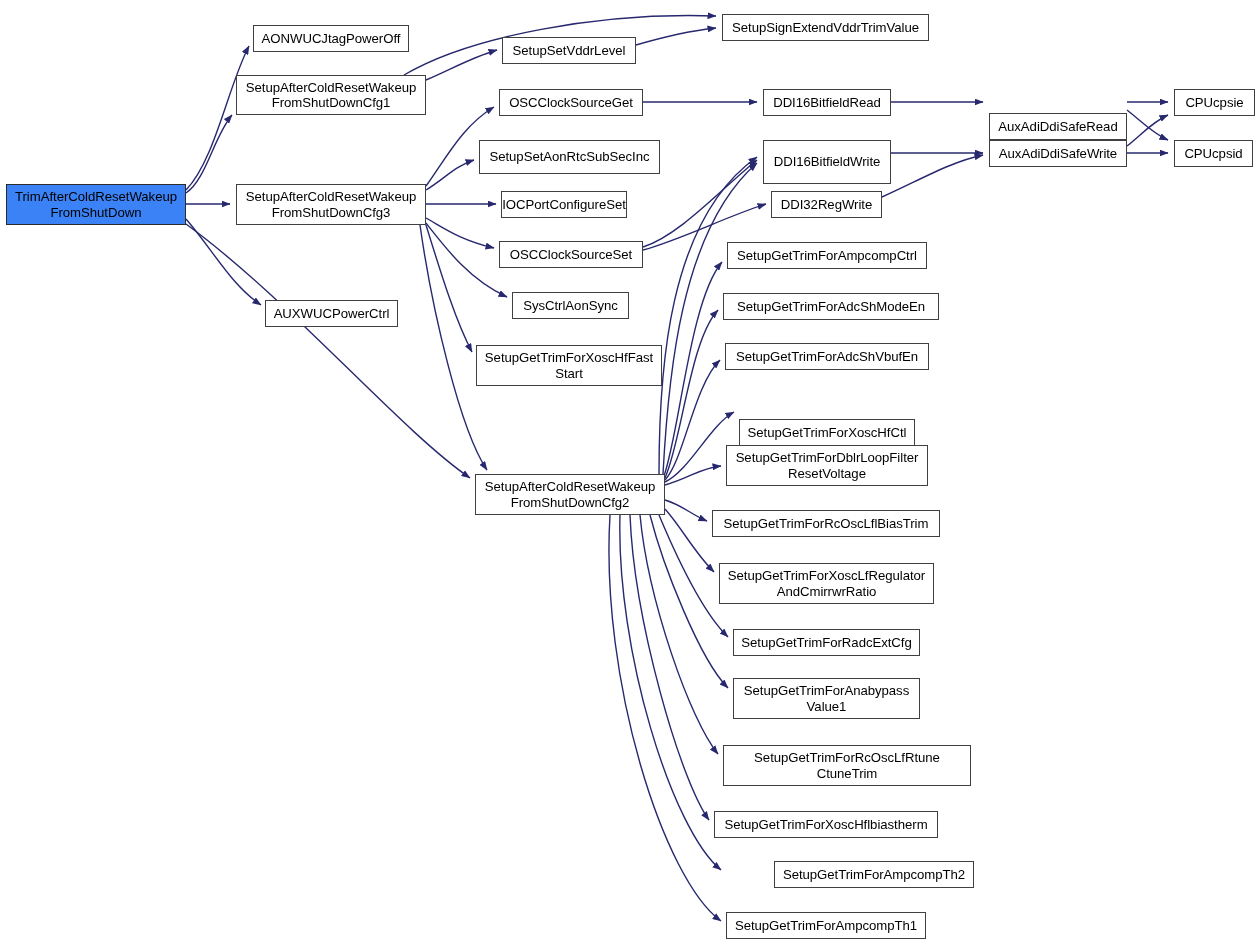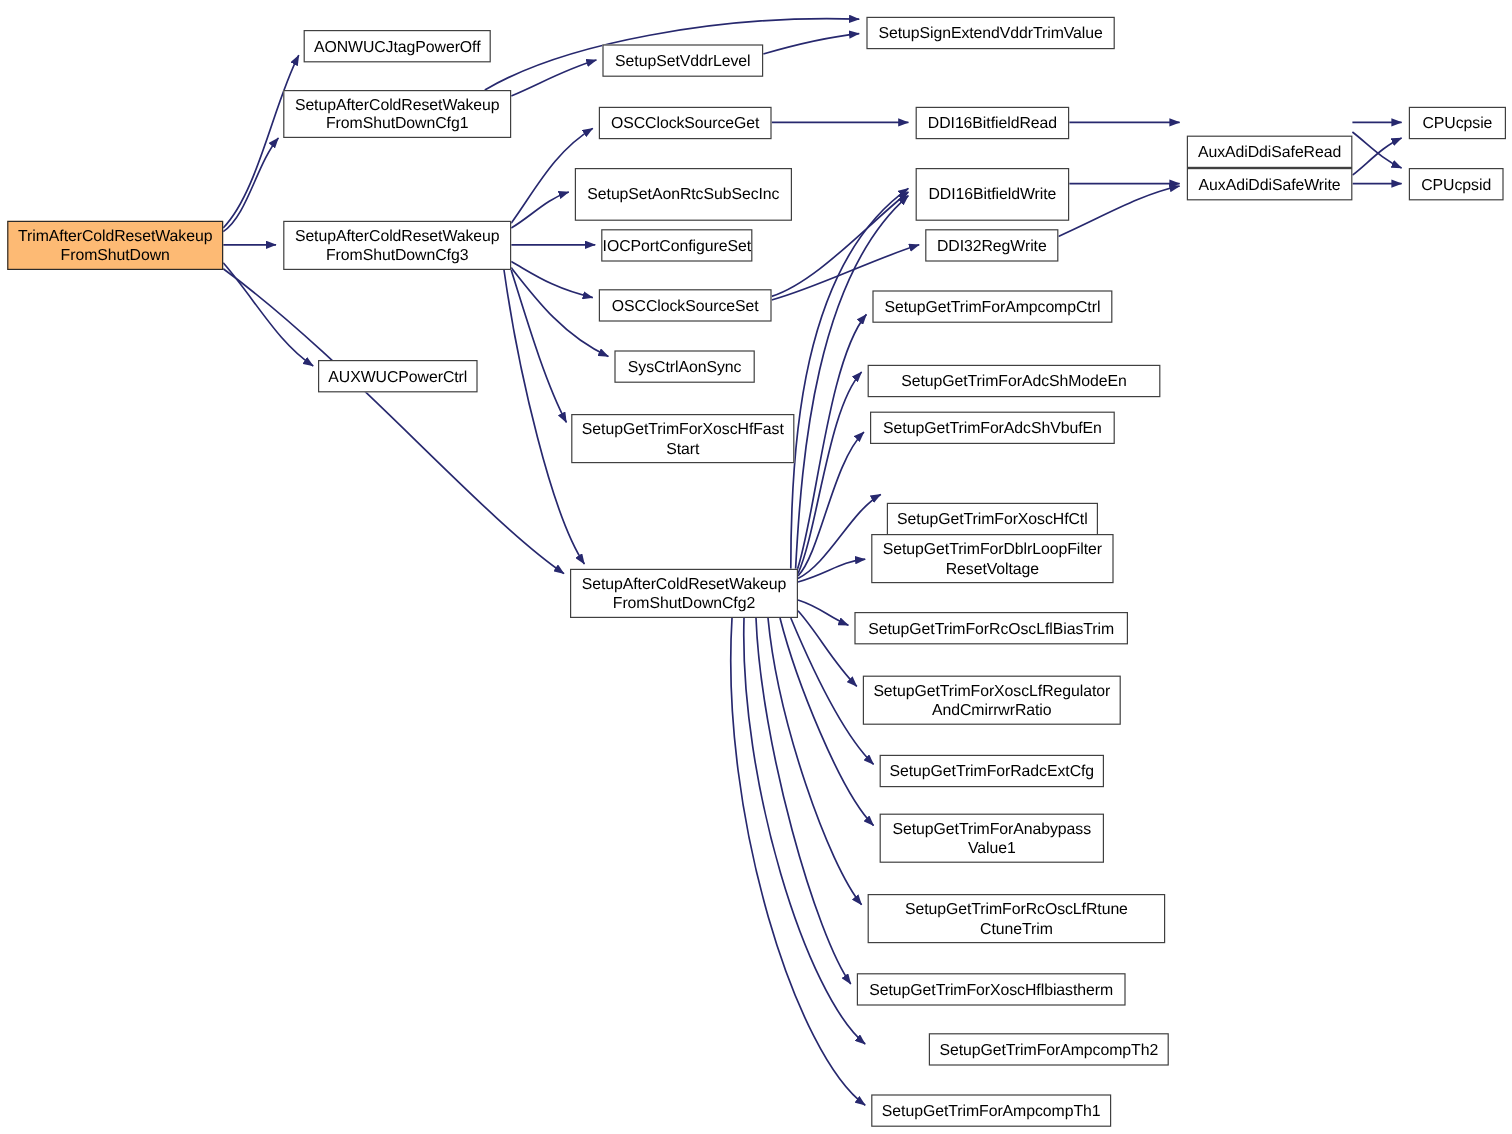--- a/index.html
+++ b/index.html
@@ -33,21 +33,21 @@
     align-items: center;
     justify-content: center;
     text-align: center;
     font-size: 13.2px;
     line-height: 15.5px;
     letter-spacing: -0.05px;
     white-space: pre-line;
     z-index: 2;
   }
   .node.root {
-    background: #fdba74;
+    background: #3b82f6;
     border-color: #2b2b2b;
   }
 </style>
 </head>
 <body>
 
 <div id="canvas">
 
   <svg id="edge-layer" viewBox="0 0 1260 945" xmlns="http://www.w3.org/2000/svg">
     <defs>
@@ -103,34 +103,34 @@
       <div class="node root" style="left: 6px; top: 184px; width: 180px; height: 41px;">TrimAfterColdResetWakeup
 FromShutDown</div>
       <div class="node" style="left: 253px; top: 25px; width: 156px; height: 27px;">AONWUCJtagPowerOff</div>
       <div class="node" style="left: 236px; top: 75px; width: 190px; height: 40px;">SetupAfterColdResetWakeup
 FromShutDownCfg1</div>
       <div class="node" style="left: 236px; top: 184px; width: 190px; height: 41px;">SetupAfterColdResetWakeup
 FromShutDownCfg3</div>
       <div class="node" style="left: 265px; top: 300px; width: 133px; height: 27px;">AUXWUCPowerCtrl</div>
       <div class="node" style="left: 502px; top: 37px; width: 134px; height: 27px;">SetupSetVddrLevel</div>
       <div class="node" style="left: 499px; top: 89px; width: 144px; height: 27px;">OSCClockSourceGet</div>
-      <div class="node" style="left: 479px; top: 140px; width: 181px; height: 44px;">SetupSetAonRtcSubSecInc</div>
+      <div class="node" style="left: 479px; top: 140px; width: 181px; height: 34px;">SetupSetAonRtcSubSecInc</div>
       <div class="node" style="left: 501px; top: 191px; width: 126px; height: 27px;">IOCPortConfigureSet</div>
       <div class="node" style="left: 499px; top: 241px; width: 144px; height: 27px;">OSCClockSourceSet</div>
       <div class="node" style="left: 512px; top: 292px; width: 117px; height: 27px;">SysCtrlAonSync</div>
       <div class="node" style="left: 476px; top: 345px; width: 186px; height: 41px;">SetupGetTrimForXoscHfFast
 Start</div>
       <div class="node" style="left: 475px; top: 474px; width: 190px; height: 41px;">SetupAfterColdResetWakeup
 FromShutDownCfg2</div>
       <div class="node" style="left: 722px; top: 14px; width: 207px; height: 27px;">SetupSignExtendVddrTrimValue</div>
       <div class="node" style="left: 763px; top: 89px; width: 128px; height: 27px;">DDI16BitfieldRead</div>
       <div class="node" style="left: 763px; top: 140px; width: 128px; height: 44px;">DDI16BitfieldWrite</div>
       <div class="node" style="left: 771px; top: 191px; width: 111px; height: 27px;">DDI32RegWrite</div>
       <div class="node" style="left: 727px; top: 242px; width: 200px; height: 27px;">SetupGetTrimForAmpcompCtrl</div>
-      <div class="node" style="left: 723px; top: 304px; width: 244px; height: 27px;">SetupGetTrimForAdcShModeEn</div>
+      <div class="node" style="left: 723px; top: 293px; width: 216px; height: 27px;">SetupGetTrimForAdcShModeEn</div>
       <div class="node" style="left: 725px; top: 343px; width: 204px; height: 27px;">SetupGetTrimForAdcShVbufEn</div>
       <div class="node" style="left: 739px; top: 394px; width: 176px; height: 27px; margin-top: 25px;">SetupGetTrimForXoscHfCtl</div>
       <div class="node" style="left: 726px; top: 445px; width: 202px; height: 41px;">SetupGetTrimForDblrLoopFilter
 ResetVoltage</div>
       <div class="node" style="left: 712px; top: 510px; width: 228px; height: 27px;">SetupGetTrimForRcOscLflBiasTrim</div>
       <div class="node" style="left: 719px; top: 563px; width: 215px; height: 41px;">SetupGetTrimForXoscLfRegulator
 AndCmirrwrRatio</div>
       <div class="node" style="left: 733px; top: 629px; width: 187px; height: 27px;">SetupGetTrimForRadcExtCfg</div>
       <div class="node" style="left: 733px; top: 678px; width: 187px; height: 41px;">SetupGetTrimForAnabypass
 Value1</div>

